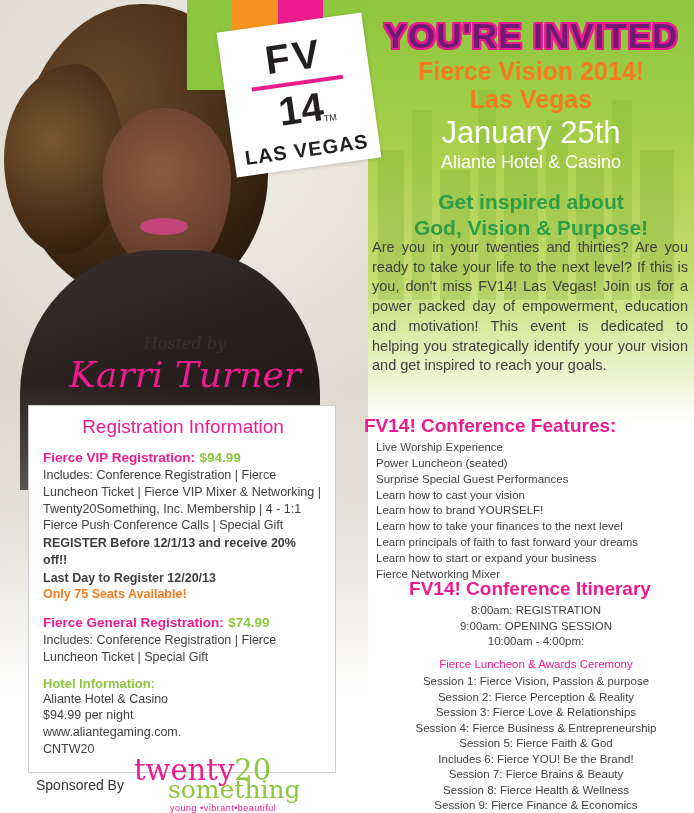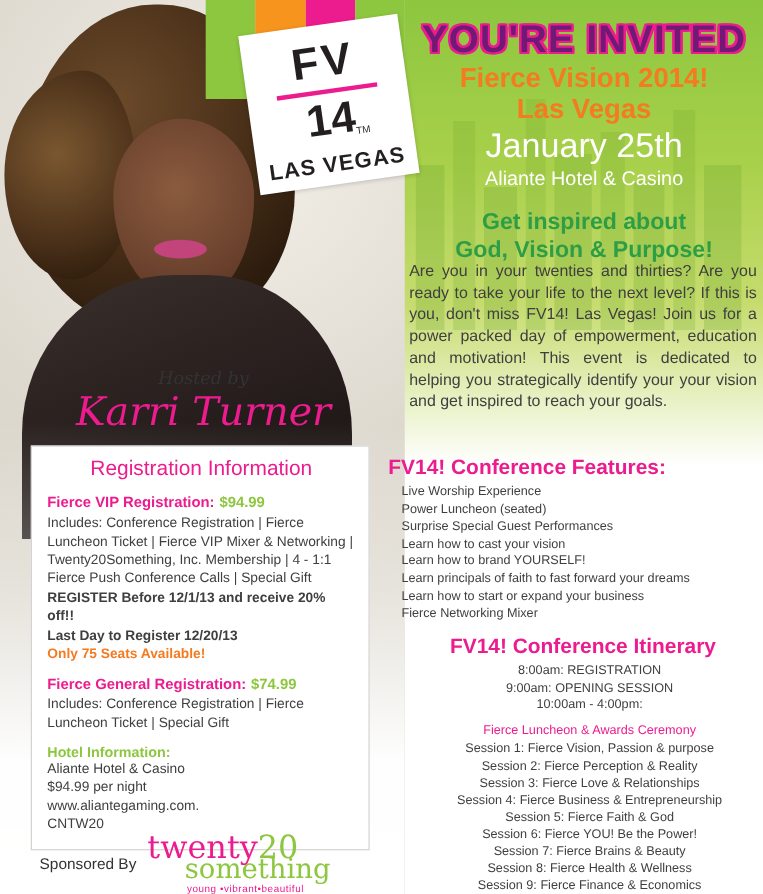--- a/index.html
+++ b/index.html
@@ -243,21 +243,21 @@
 
   
   .sec-head {
     font-size: 19px;
     font-weight: bold;
     color: #ec1c8e;
     margin-bottom: 3px;
   }
   .features {
     position: absolute;
-    left: 353px;
+    left: 364px;
     top: 415px;
     width: 316px;
   }
   .features ul, .itinerary ul {
     list-style: none;
     margin: 0;
     padding: 0 0 0 12px;
   }
   .features li {
     font-size: 11.5px;
@@ -462,39 +462,40 @@
   <div class="intro">Are you in your twenties and thirties? Are you ready to take your life to the next level?  If this is you, don't miss FV14! Las Vegas! Join us for a power packed day of empowerment, education and motivation!  This event is dedicated to helping you strategically identify your your vision and get inspired to reach your goals.</div>
 
   <div class="features">
     <div class="sec-head">FV14! Conference Features:</div>
     <ul>
       <li>Live Worship Experience</li>
       <li>Power Luncheon (seated)</li>
       <li>Surprise Special Guest Performances</li>
       <li>Learn how to cast your vision</li>
       <li>Learn how to brand YOURSELF!</li>
+      <li>Learn how to take your finances to the next level</li>
       <li>Learn principals of faith to fast forward your dreams</li>
       <li>Learn how to start or expand your business</li>
       <li>Fierce Networking Mixer</li>
     </ul>
   </div>
 
   <div class="itinerary">
     <div class="sec-head">FV14! Conference Itinerary</div>
     <ul class="itin-times">
       <li>8:00am: REGISTRATION</li>
       <li>9:00am: OPENING SESSION</li>
       <li>10:00am - 4:00pm:</li>
       <li class="pink">Fierce Luncheon &amp; Awards Ceremony</li>
       <li>Session 1: Fierce Vision, Passion &amp; purpose</li>
       <li>Session 2: Fierce Perception &amp; Reality</li>
       <li>Session 3: Fierce Love &amp; Relationships</li>
       <li>Session 4: Fierce Business &amp; Entrepreneurship</li>
       <li>Session 5: Fierce Faith &amp; God</li>
-      <li>Session 6: Fierce YOU! Be the Power!</li>
+      <li>Includes 6: Fierce YOU! Be the Brand!</li>
       <li>Session 7: Fierce Brains &amp; Beauty</li>
       <li>Session 8: Fierce Health &amp; Wellness</li>
       <li>Session 9: Fierce Finance &amp; Economics</li>
 
     </ul>
   </div>
 
   <div class="hosted">
     <div class="hosted-by">Hosted by</div>
     <div class="hosted-name">Karri Turner</div>

